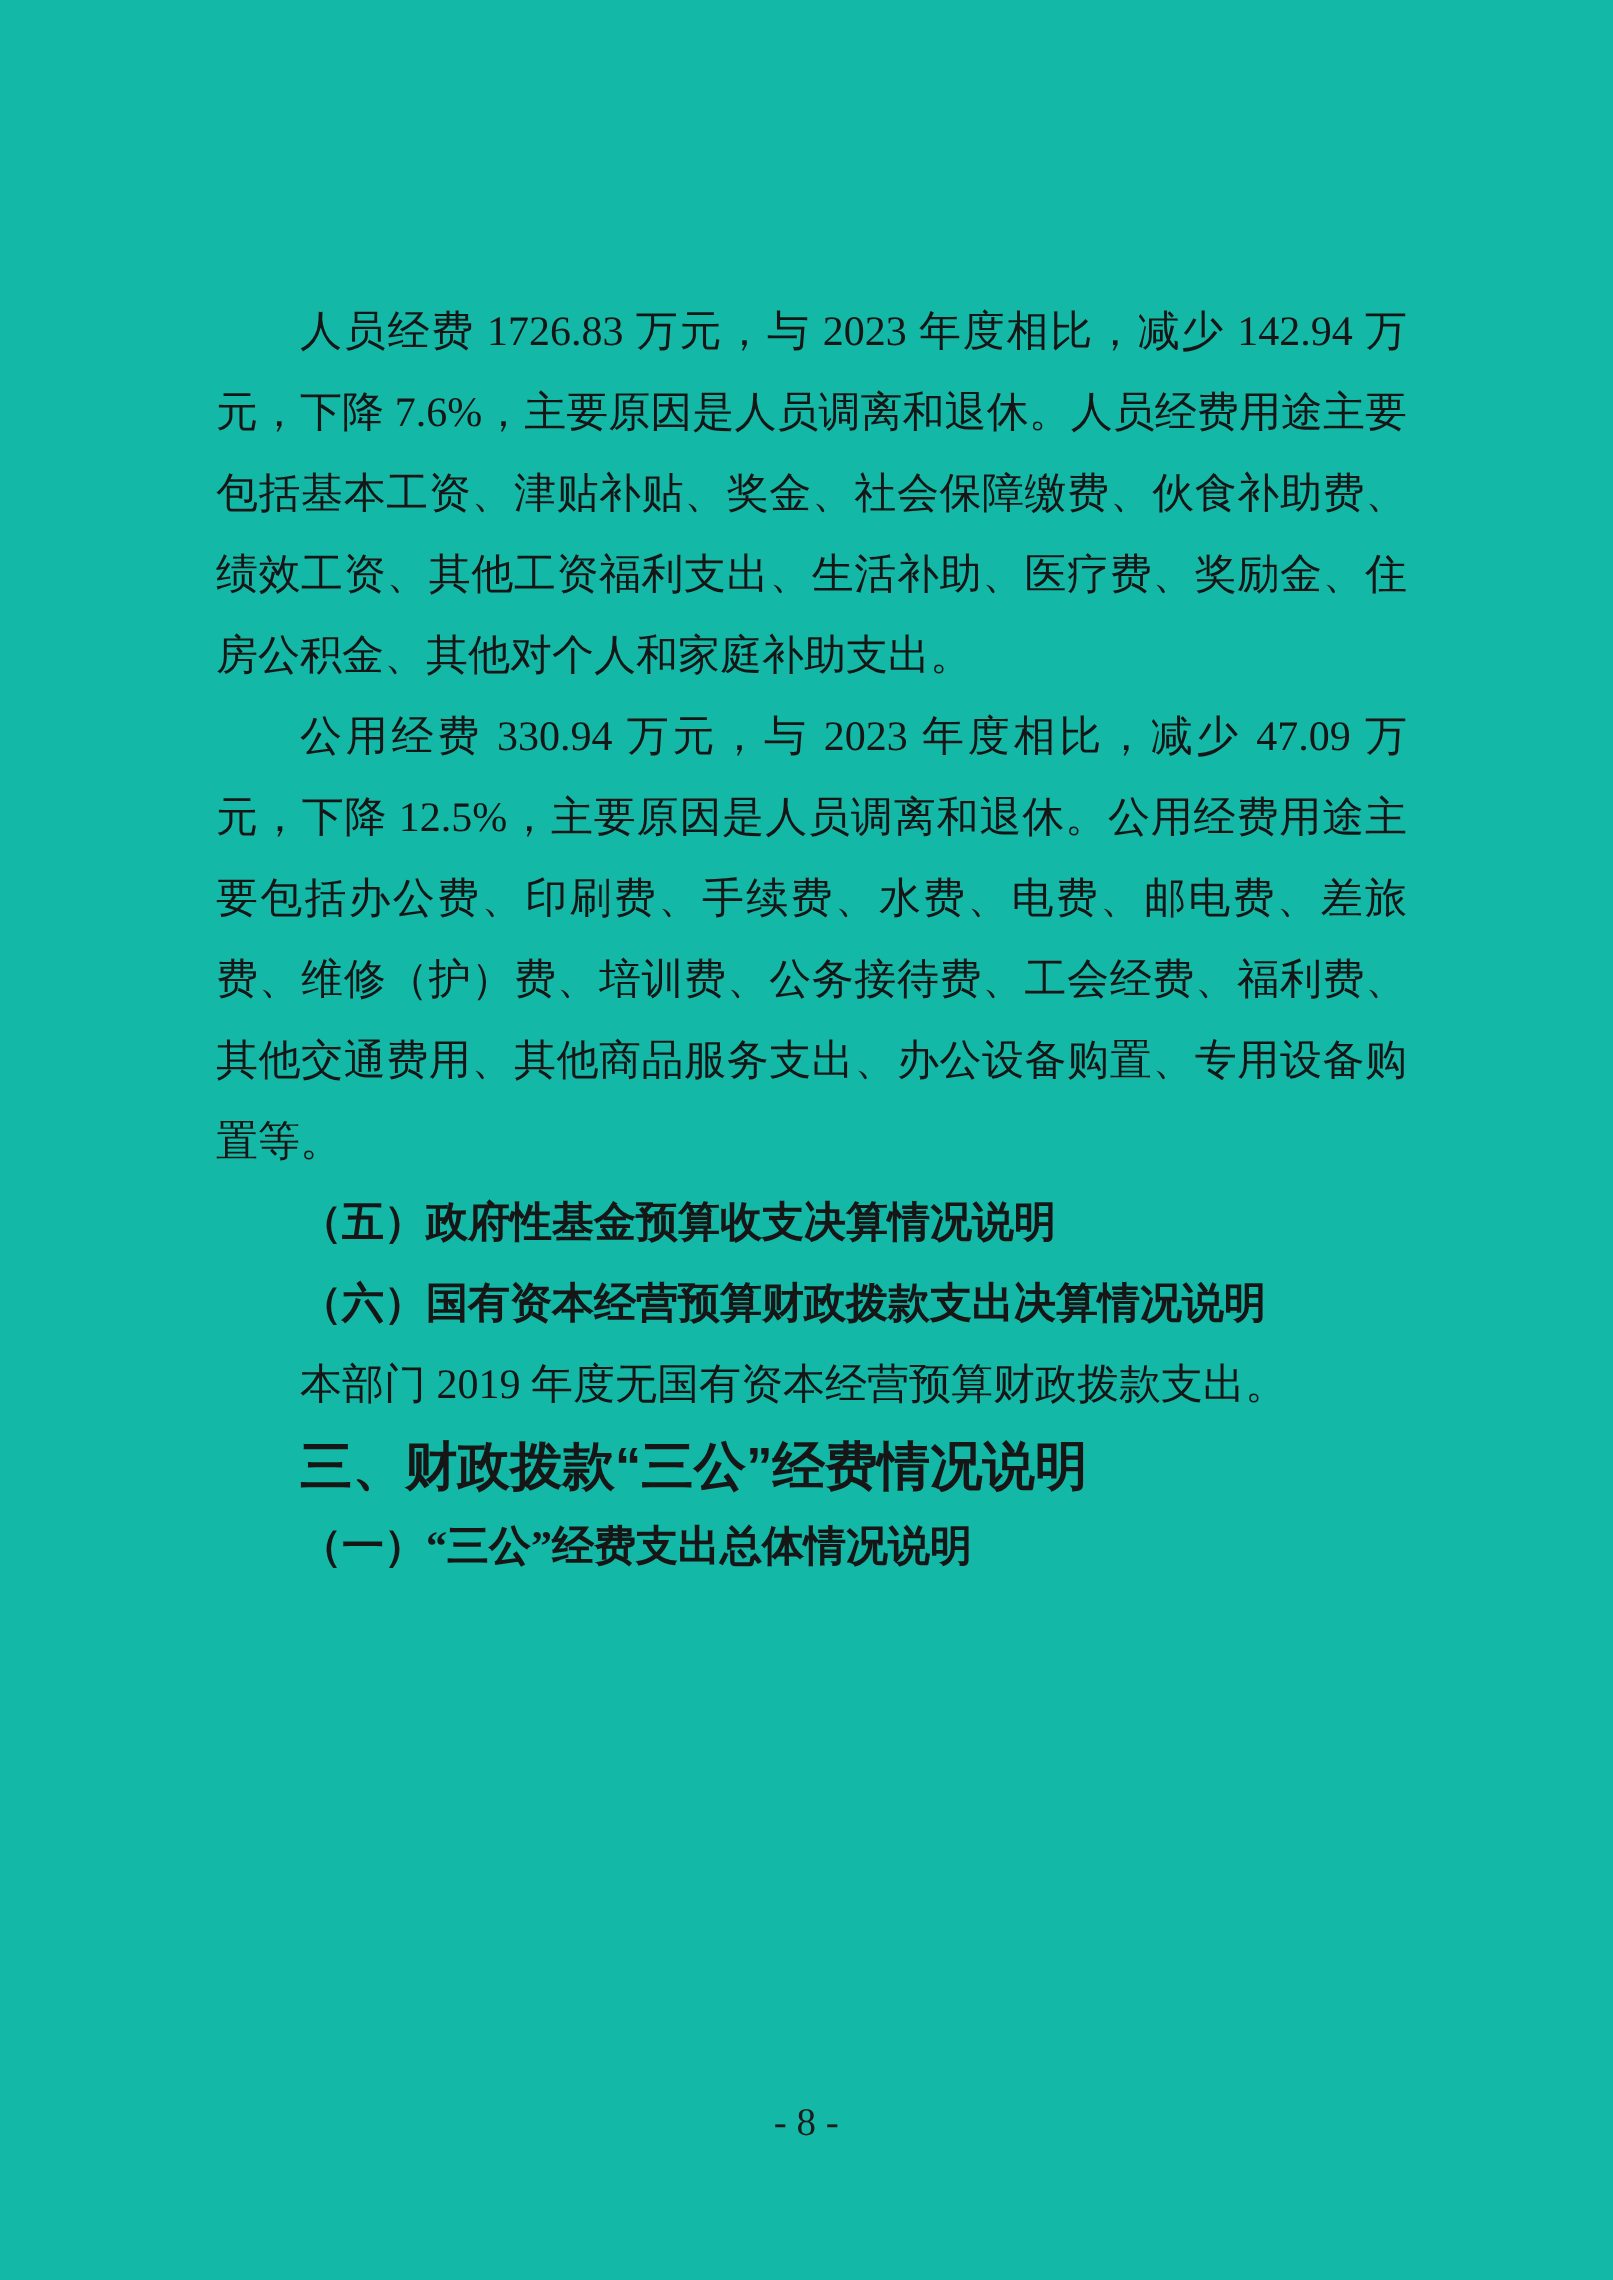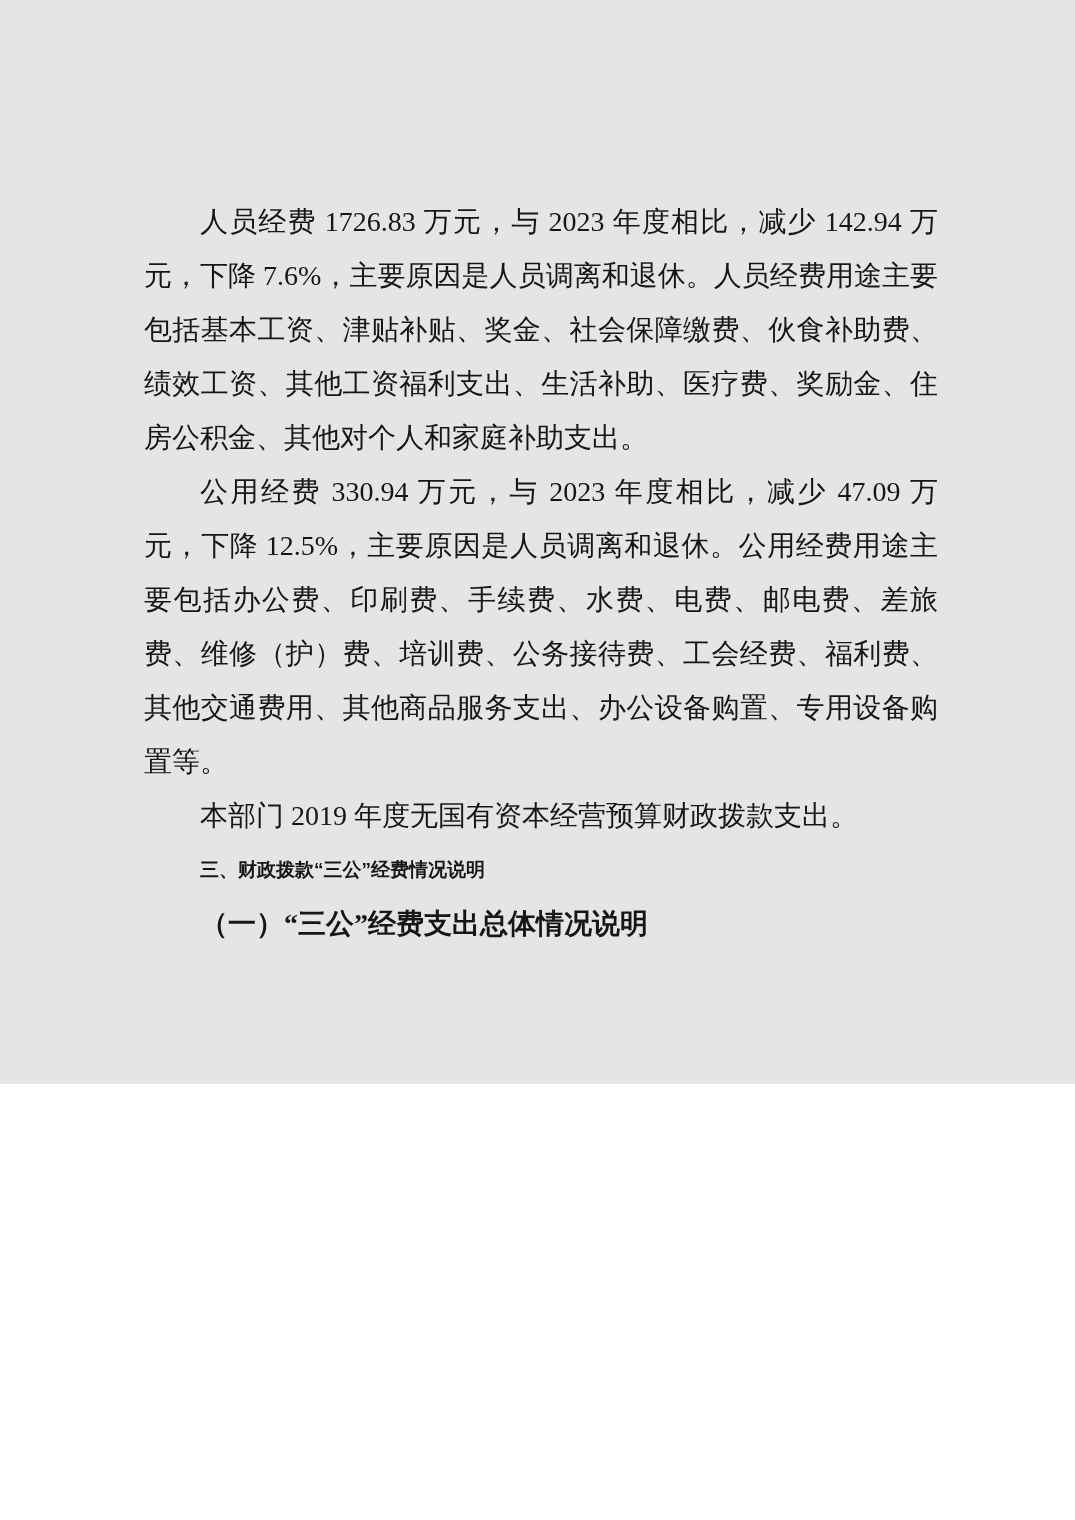--- a/index.html
+++ b/index.html
@@ -3,22 +3,22 @@
 <meta charset="utf-8">
 <style>
   html, body {
     margin: 0;
     padding: 0;
     background: #ffffff;
   }
   .page {
     position: relative;
     width: 1075px;
-    height: 1084px;
-    background: #e5e5e5;
+    height: 1520px;
+    background: #14b8a6;
     overflow: hidden;
     color: #161616;
   }
   .doc-content {
     position: absolute;
     left: 144px;
     top: 195px;
     width: 794px;
     font-family: "Liberation Serif", "DejaVu Serif", serif;
     font-size: 28px;
@@ -36,21 +36,21 @@
   }
   .heading-kai {
     font-weight: 700;
     
     font-family: "Liberation Serif", "DejaVu Serif", serif;
   }
   .heading-hei {
     font-weight: 700;
     
     font-family: "Liberation Sans", "DejaVu Sans", sans-serif;
-    font-size: 19px;
+    font-size: 35px;
   }
   .page-footer {
     position: absolute;
     left: 0;
     top: 1400px;
     width: 100%;
     text-align: center;
     font-family: "Liberation Serif", "DejaVu Serif", serif;
     font-size: 26px;
     line-height: 30px;
@@ -60,22 +60,24 @@
 </head>
 <body>
 
 <div class="page">
 
   <div class="doc-content">
     <p class="body-para">人员经费 1726.83 万元，与 2023 年度相比，减少 142.94 万元，下降 7.6%，主要原因是人员调离和退休。人员经费用途主要包括基本工资、津贴补贴、奖金、社会保障缴费、伙食补助费、绩效工资、其他工资福利支出、生活补助、医疗费、奖励金、住房公积金、其他对个人和家庭补助支出。</p>
 
     <p class="body-para">公用经费 330.94 万元，与 2023 年度相比，减少 47.09 万元，下降 12.5%，主要原因是人员调离和退休。公用经费用途主要包括办公费、印刷费、手续费、水费、电费、邮电费、差旅费、维修（护）费、培训费、公务接待费、工会经费、福利费、其他交通费用、其他商品服务支出、办公设备购置、专用设备购置等。</p>
 
+    <p class="heading-kai">（五）政府性基金预算收支决算情况说明</p>
 
 
+    <p class="heading-kai">（六）国有资本经营预算财政拨款支出决算情况说明</p>
 
     <p class="body-para">本部门 2019 年度无国有资本经营预算财政拨款支出。</p>
 
     <p class="heading-hei">三、财政拨款“三公”经费情况说明</p>
 
     <p class="heading-kai">（一）“三公”经费支出总体情况说明</p>
   </div>
 
   <div class="page-footer">- 8 -</div>
 

